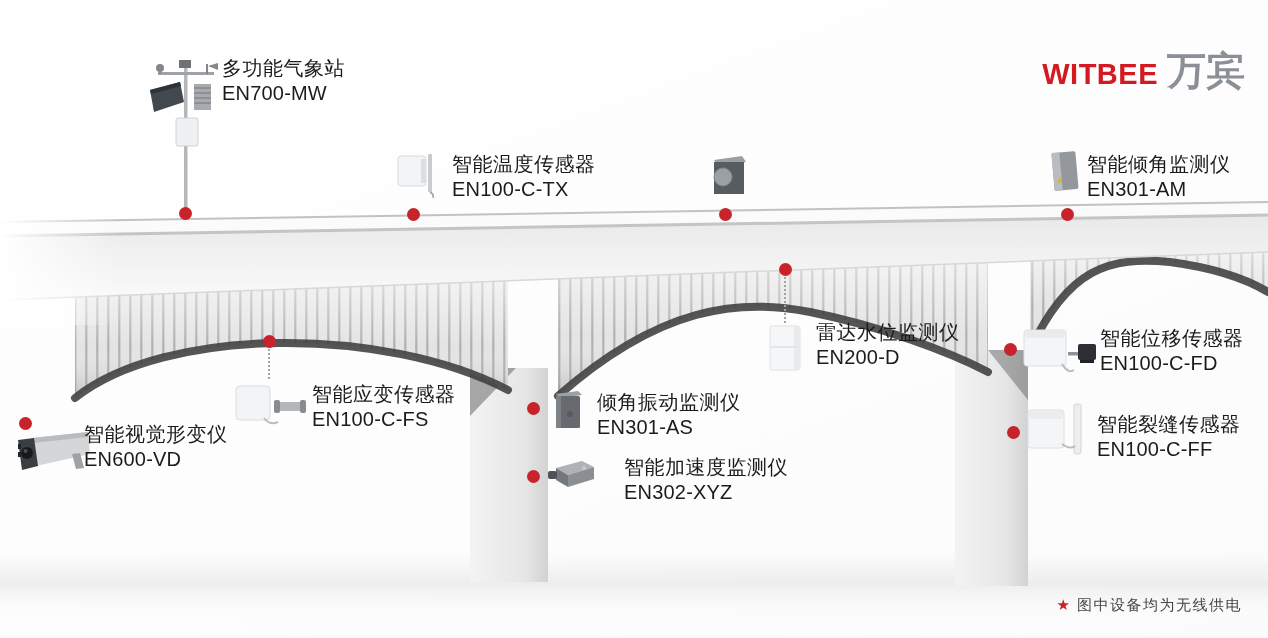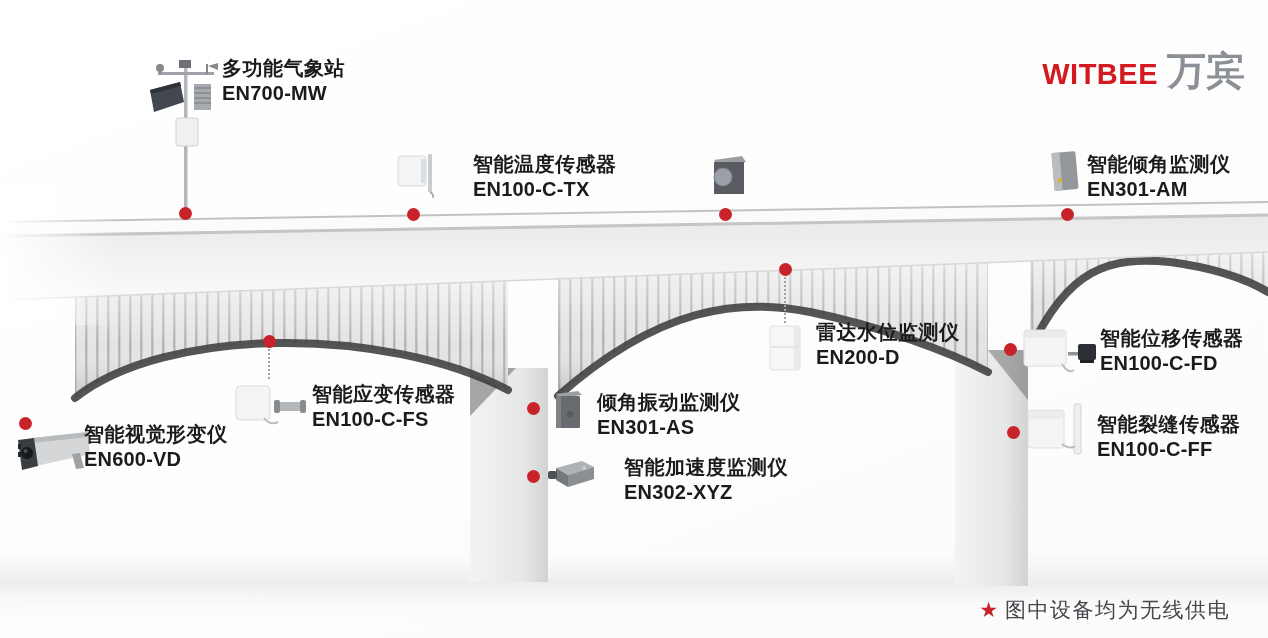--- a/index.html
+++ b/index.html
@@ -2,30 +2,30 @@
 <html><head>
 <meta charset="utf-8">
 <style>
   html,body{margin:0;padding:0;background:#ffffff;}
   .stage{
     position:relative;width:1268px;height:638px;overflow:hidden;
     background:linear-gradient(160deg,#ffffff 0%,#fdfdfd 55%,#fbfbfb 100%);
     font-family:"Liberation Sans","DejaVu Sans",sans-serif;
   }
   .bridge{position:absolute;left:0;top:0;}
-  .label{position:absolute;color:#1b1b1b;font-weight:700;font-size:20px;line-height:25px;white-space:nowrap;}
+  .label{position:absolute;color:#1b1b1b;font-weight:400;font-size:20px;line-height:25px;white-space:nowrap;}
   .label .lname{letter-spacing:0.5px;}
   .label .lmodel{letter-spacing:0.2px;}
   .dot{position:absolute;width:13px;height:13px;border-radius:50%;background:#c8232a;}
   .connector{position:absolute;width:0;border-left:2px dotted #a3a3a3;}
   .device{position:absolute;}
   .logo{position:absolute;top:44px;right:23px;white-space:nowrap;}
   .logo-red{color:#d31a21;font-weight:800;font-size:29px;letter-spacing:0.5px;}
   .logo-gray{color:#8b9096;font-weight:700;font-size:39px;margin-left:9px;}
-  .footnote{position:absolute;top:596px;right:38px;font-size:21px;color:#43474b;letter-spacing:1.5px;white-space:nowrap;}
+  .footnote{position:absolute;top:596px;right:26px;font-size:15px;color:#43474b;letter-spacing:1.5px;white-space:nowrap;}
   .footnote .star{color:#c8232a;margin-right:7px;letter-spacing:0;}
 </style>
 </head>
 <body>
 
 <div class="stage">
 
   <svg class="bridge" width="1268" height="638" viewBox="0 0 1268 638">
     <defs>
       <pattern id="cols" width="11" height="8" patternUnits="userSpaceOnUse">
@@ -225,21 +225,21 @@
   <div class="dot" style="left:1003.5px;top:342.5px;"></div>
   <div class="dot" style="left:18.5px;top:416.5px;"></div>
   <div class="dot" style="left:526.5px;top:401.5px;"></div>
   <div class="dot" style="left:526.5px;top:469.5px;"></div>
   <div class="dot" style="left:1006.5px;top:425.5px;"></div>
 
   <div class="label" style="left:222px;top:56px;">
     <div class="lname">多功能气象站</div>
     <div class="lmodel">EN700-MW</div>
   </div>
-  <div class="label" style="left:452px;top:152px;margin-left:21px;">
+  <div class="label" style="left:452px;top:152px;">
     <div class="lname">智能温度传感器</div>
     <div class="lmodel">EN100-C-TX</div>
   </div>
   <div class="label" style="left:1087px;top:152px;">
     <div class="lname">智能倾角监测仪</div>
     <div class="lmodel">EN301-AM</div>
   </div>
   <div class="label" style="left:816px;top:320px;">
     <div class="lname">雷达水位监测仪</div>
     <div class="lmodel">EN200-D</div>

